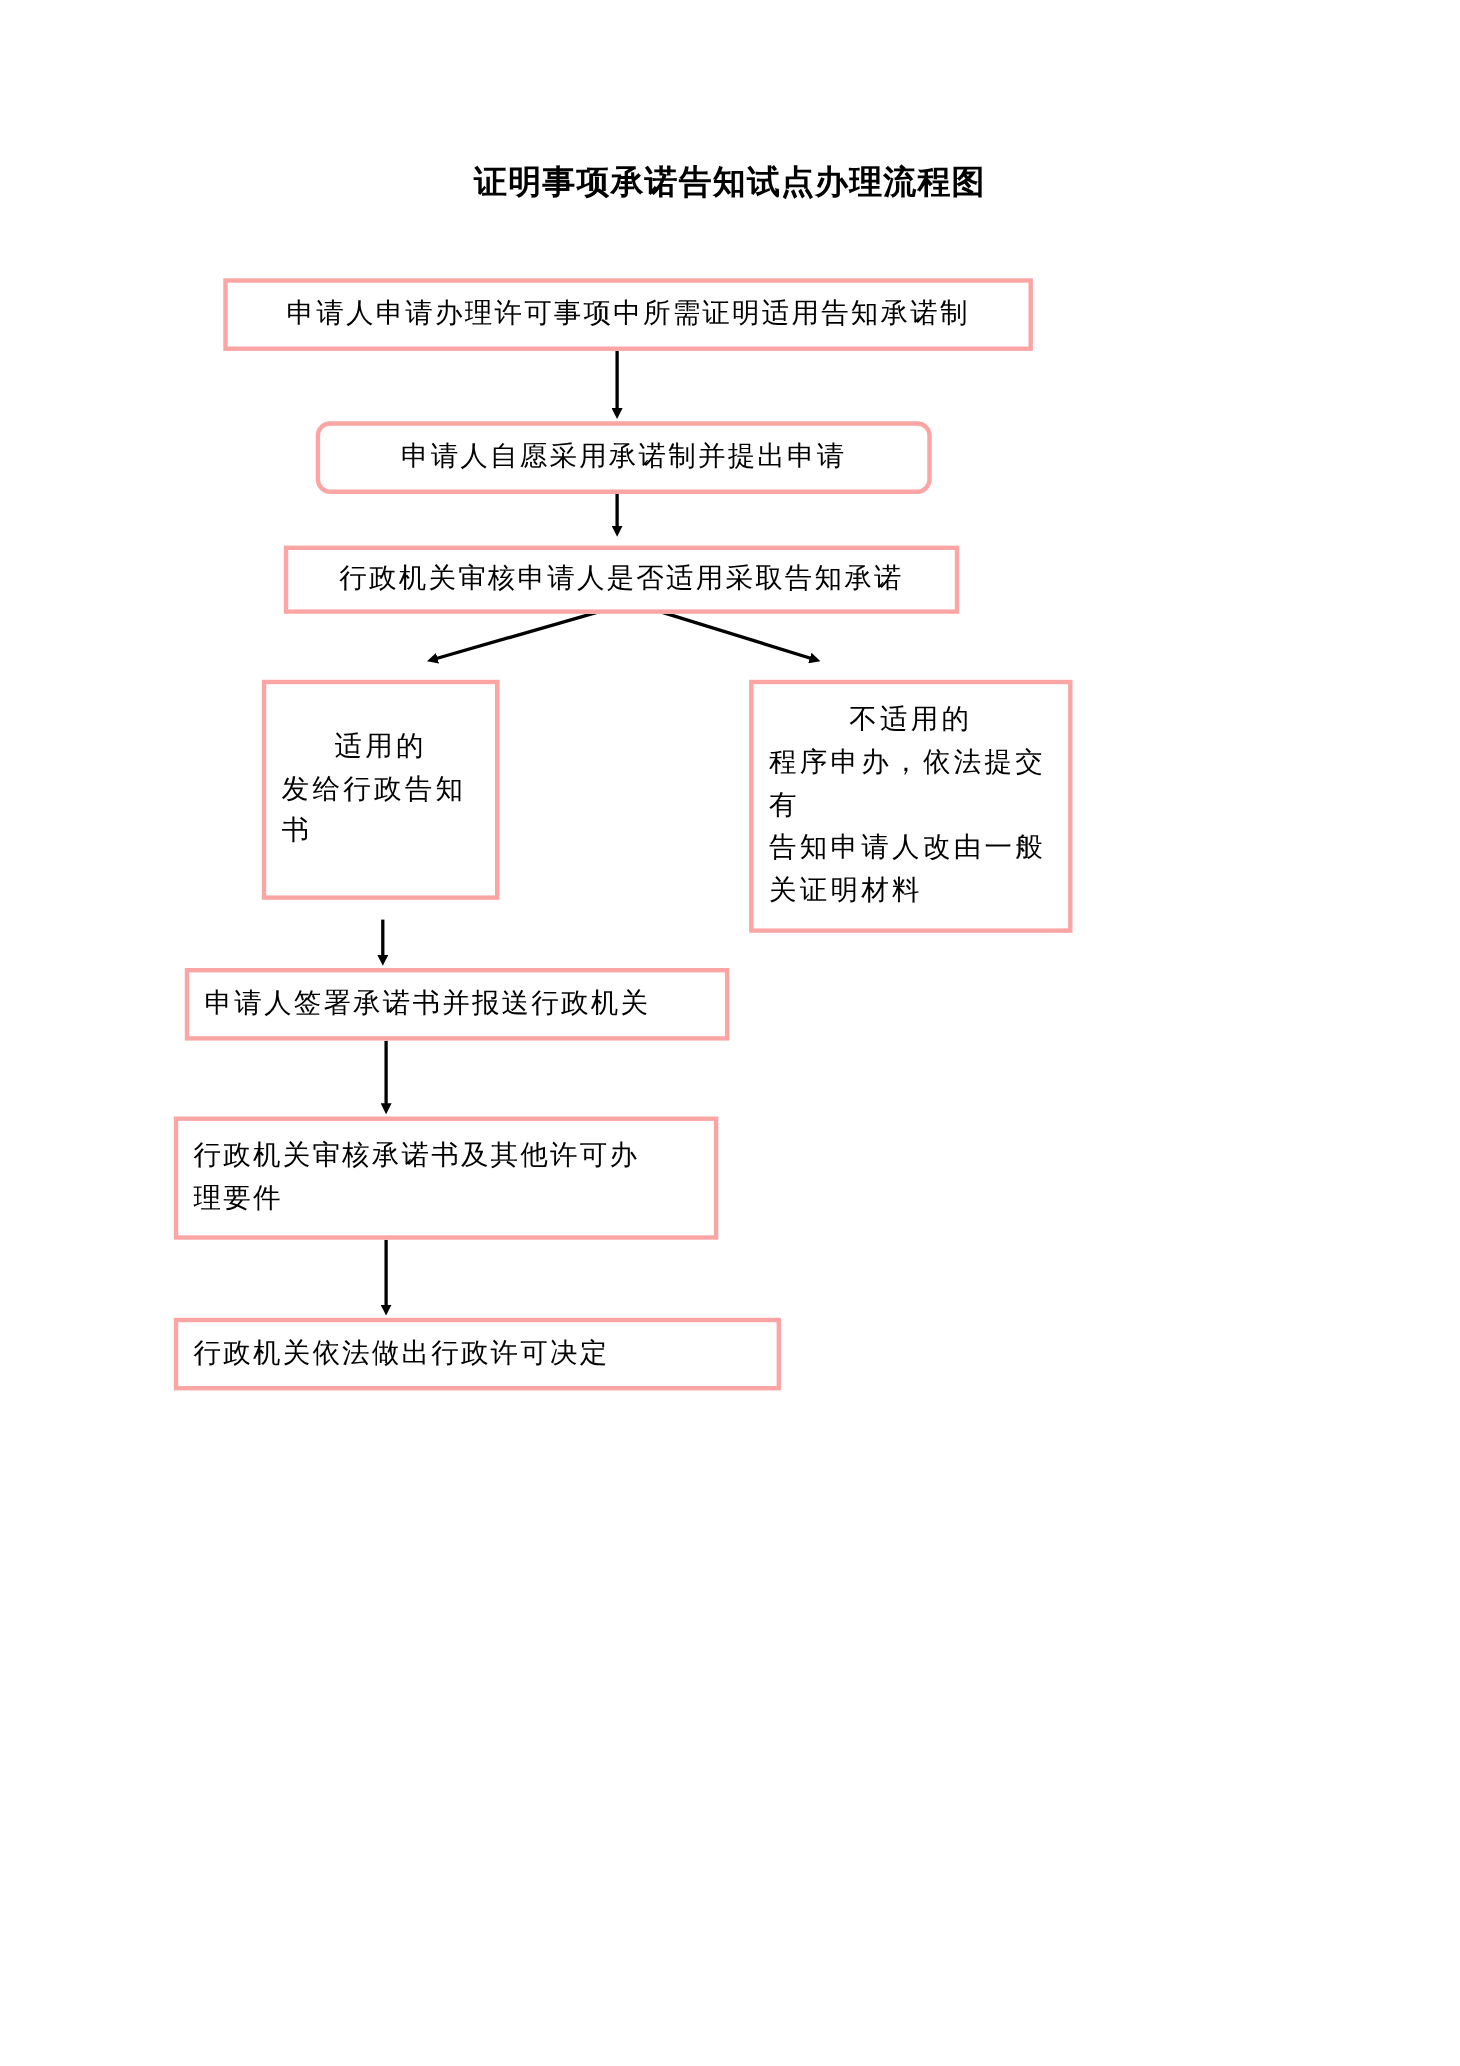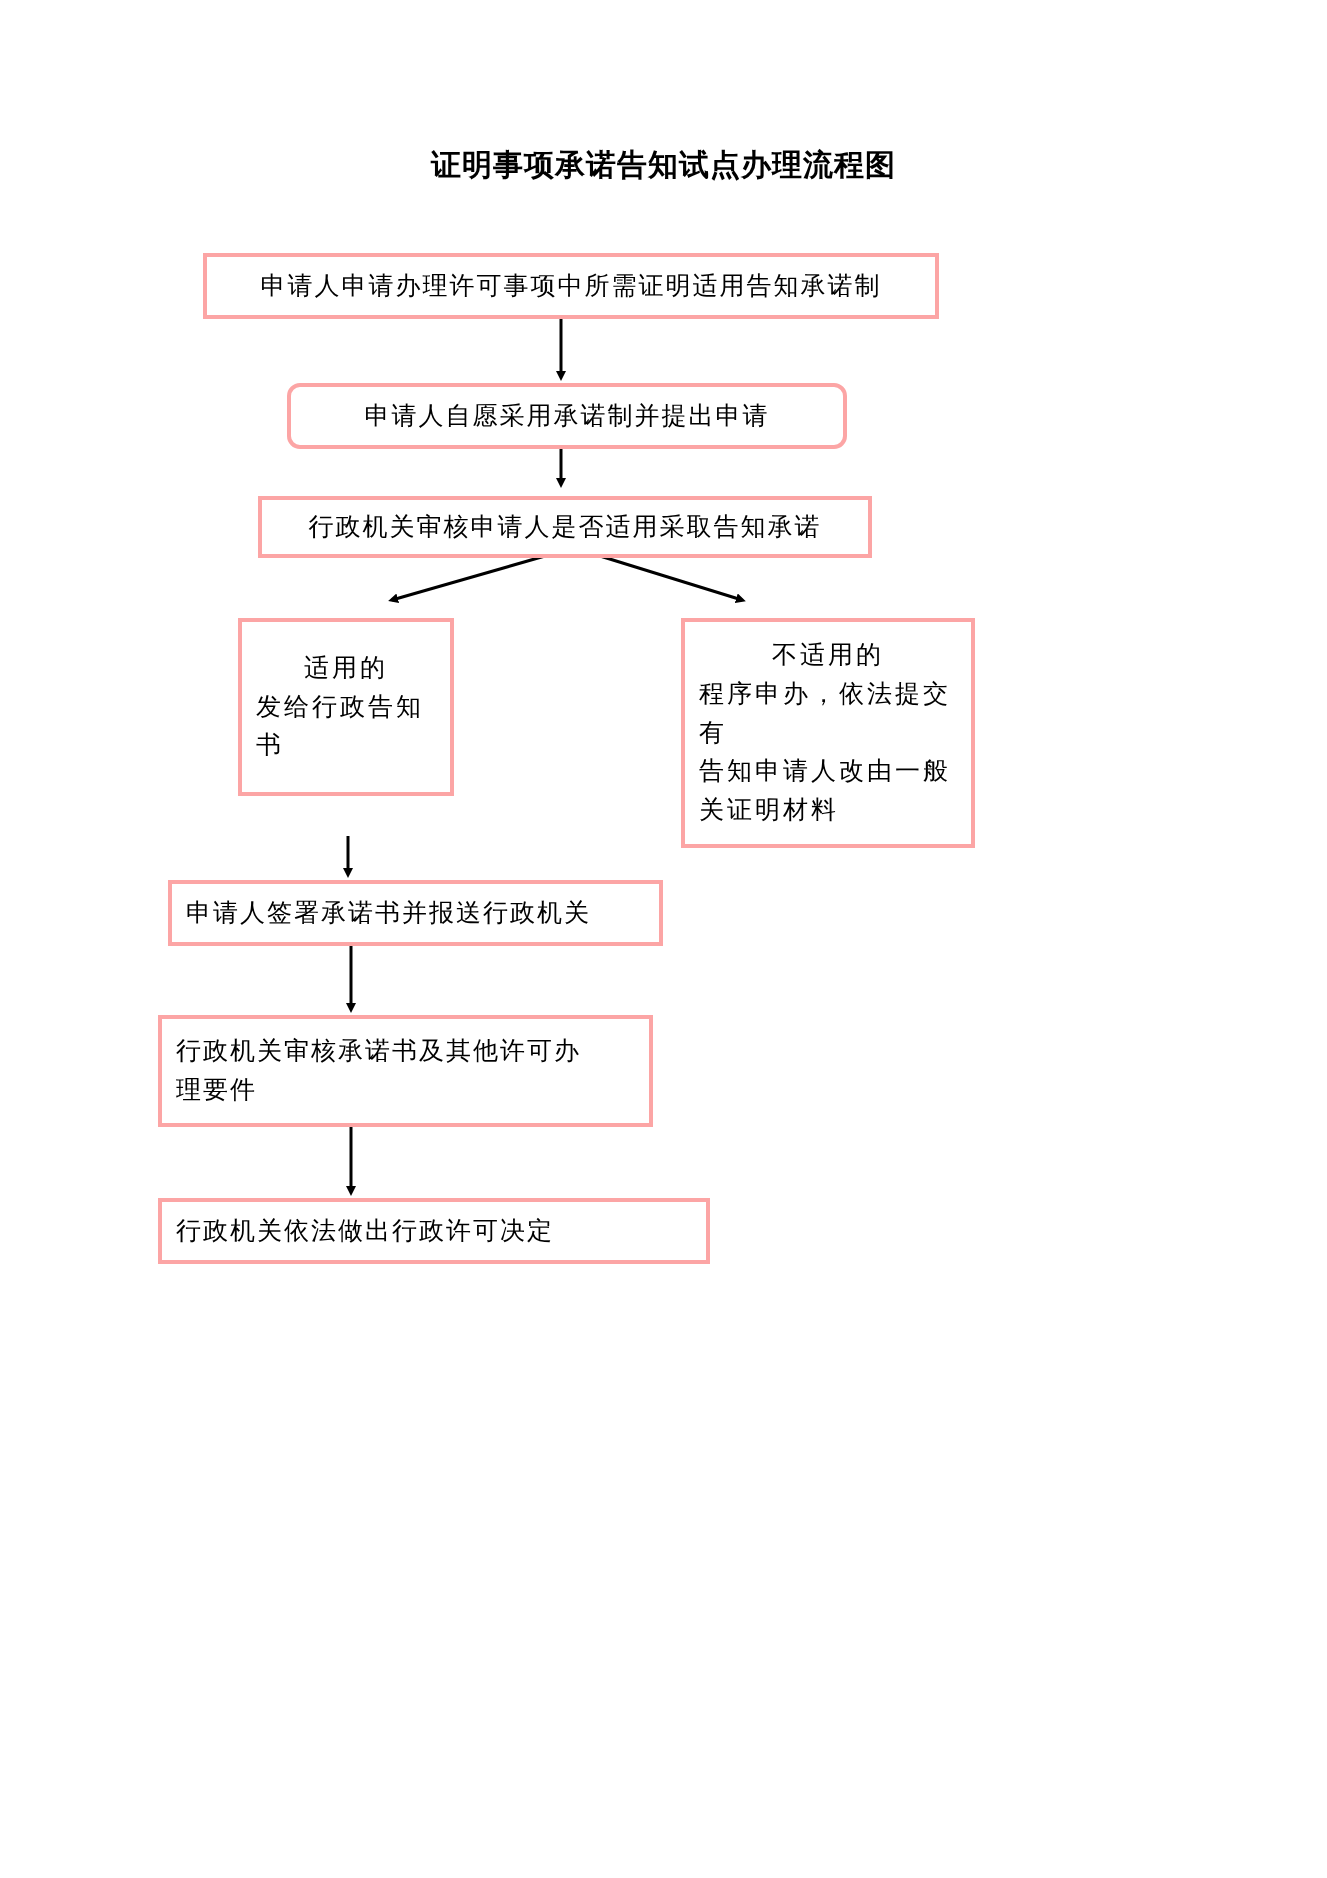--- a/index.html
+++ b/index.html
@@ -58,21 +58,21 @@
     display: block;
     width: 100%;
   }
   .node.center .line {
     text-align: center;
   }
   
   #n1 { left: 203px;  top: 253px;  width: 736px;  height: 66px; }
   #n2 { left: 287px;  top: 383px;  width: 560px;  height: 66px; border-radius: 13px; }
   #n3 { left: 258px;  top: 496px;  width: 614px;  height: 62px; }
-  #n4 { left: 238px;  top: 618px;  width: 216px;  height: 178px; }
+  #n4 { left: 238px;  top: 618px;  width: 216px;  height: 200px; }
   #n5 { left: 681px;  top: 618px;  width: 294px;  height: 230px; }
   #n6 { left: 168px;  top: 880px;  width: 495px;  height: 66px; }
   #n7 { left: 158px;  top: 1015px; width: 495px;  height: 112px; }
   #n8 { left: 158px;  top: 1198px; width: 552px;  height: 66px; }
 
   #n4 .line, #n5 .line { letter-spacing: 3px; }
   #n4 .first, #n5 .first { text-align: center; width: 100%; }
 
   svg.arrows {
     position: absolute;

